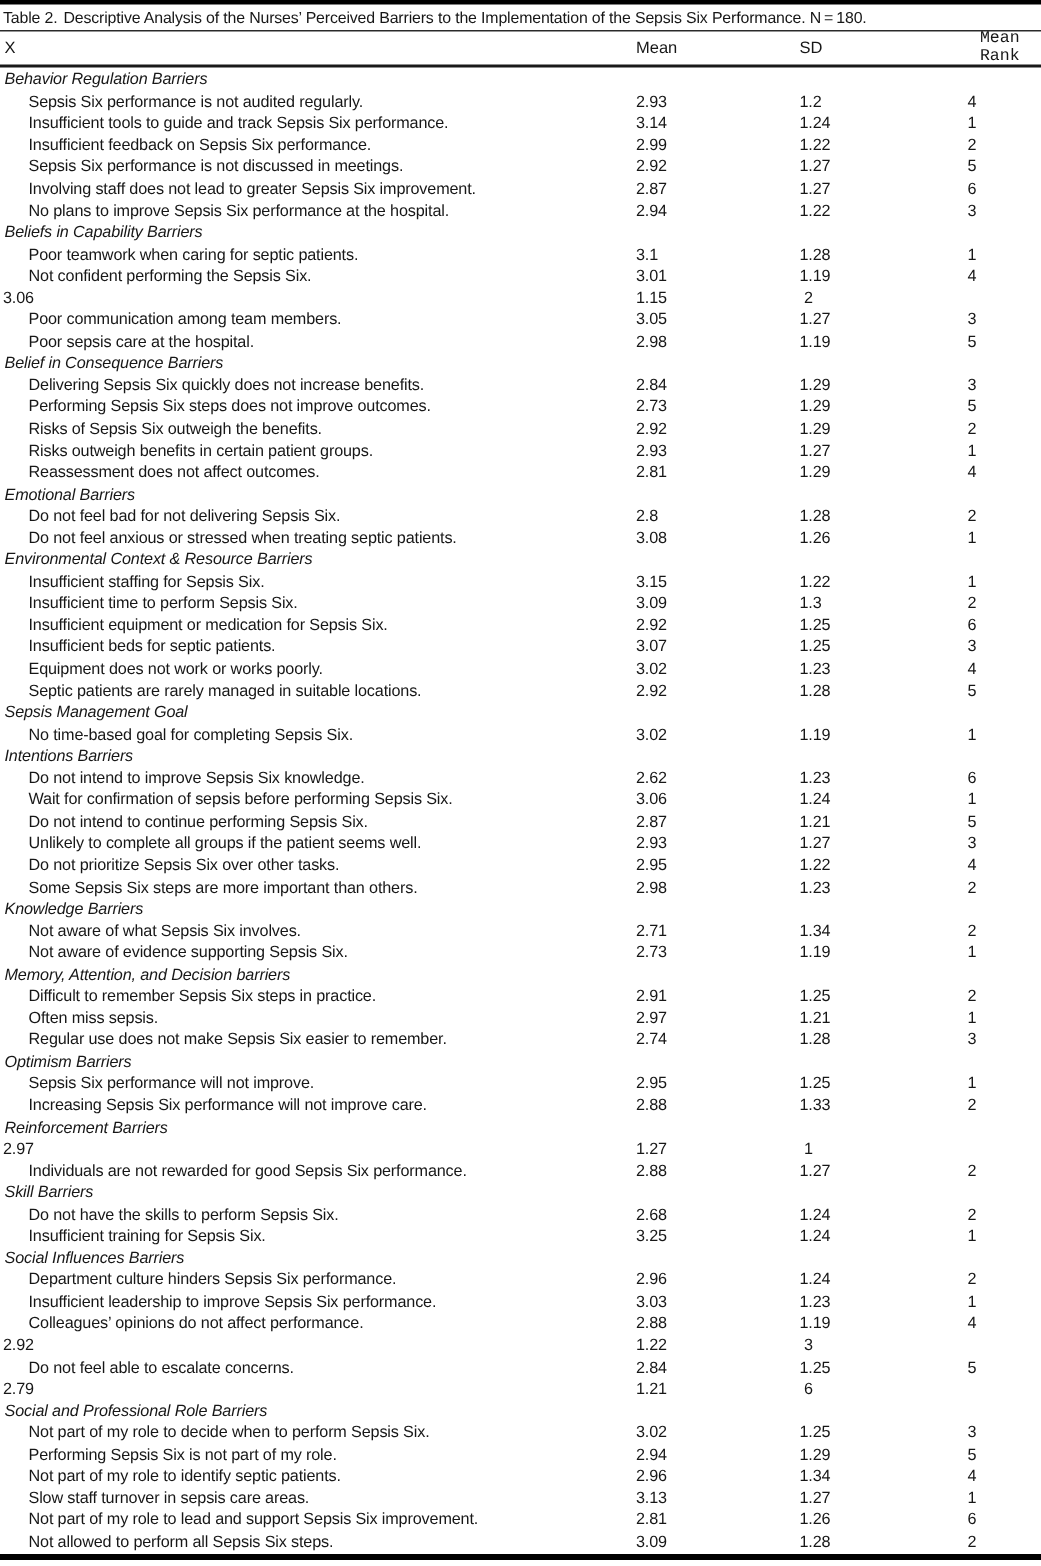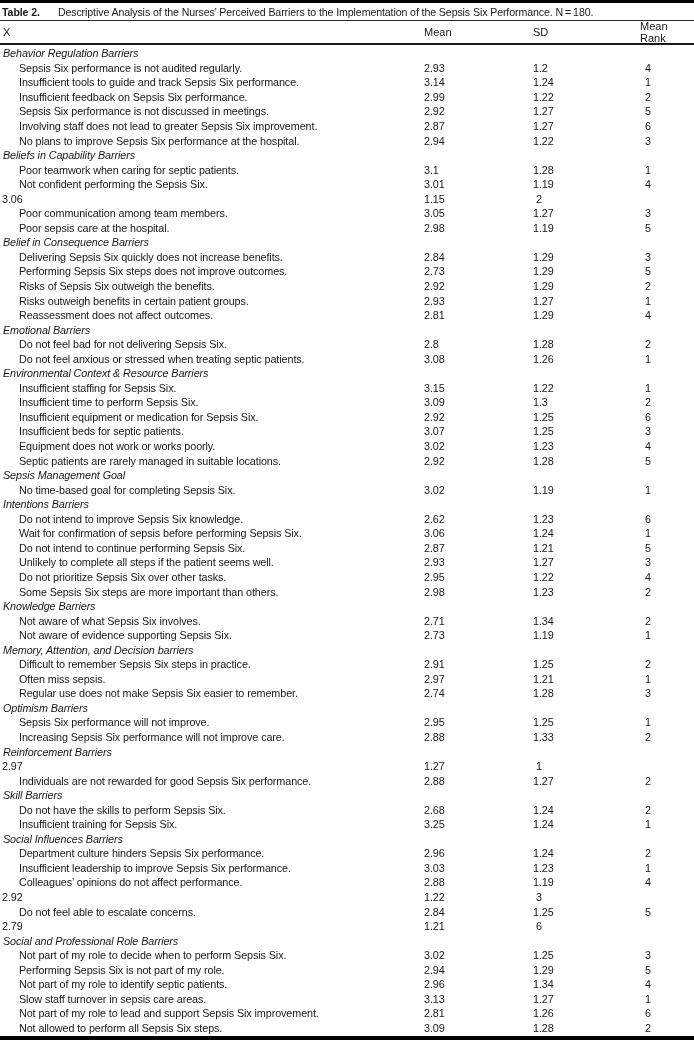--- a/index.html
+++ b/index.html
@@ -13,21 +13,21 @@
     overflow: hidden;
   }
   .top-rule {
     position: absolute; top: 0; left: 0;
     width: 694px; height: 3px; background: #000;
   }
   .table-title {
     position: absolute; top: 6px; left: 2px; right: 0;
     font-size: 10.6px; letter-spacing: -0.1px; white-space: nowrap;
   }
-  .table-title .title-label { font-weight: bold; margin-right: 18px; }
+  .table-title .title-label { font-weight: normal; margin-right: 4px; }
   .rule-title {
     position: absolute; top: 20px; left: 0;
     width: 694px; height: 1px; background: #2a2a2a;
   }
   .header-row {
     position: absolute; top: 21px; left: 0; width: 694px; height: 22px;
     display: grid;
     grid-template-columns: 422px 109px 109px 54px;
     align-items: center;
     font-size: 11px;
@@ -47,21 +47,21 @@
     font-size: 10.8px;
     letter-spacing: -0.1px;
     white-space: nowrap;
   }
   .cell { overflow: hidden; }
   .c-text { padding-left: 19px; }
   .c-mean { padding-left: 2px; }
   .c-sd   { padding-left: 2px; }
   .c-rank { padding-left: 5px; }
   .h-x    { padding-left: 3px; }
-  .h-rank { text-align: left; padding-right: 1px; }
+  .h-rank { text-align: center; padding-right: 1px; font-family: Liberation Mono, monospace; }
   .section-label { font-style: italic; padding-left: 3px; }
   .bottom-rule {
     position: absolute; top: 1036px; left: 0;
     width: 694px; height: 4px; background: #000;
   }
 </style>
 </head>
 <body>
 
 <div class="page">
@@ -265,21 +265,21 @@
         <div class="cell c-sd">1.24</div>
         <div class="cell c-rank">1</div>
       </div>
       <div class="row">
         <div class="cell c-text">Do not intend to continue performing Sepsis Six.</div>
         <div class="cell c-mean">2.87</div>
         <div class="cell c-sd">1.21</div>
         <div class="cell c-rank">5</div>
       </div>
       <div class="row">
-        <div class="cell c-text">Unlikely to complete all steps if the patient seems well.</div>
+        <div class="cell c-text">Unlikely to complete all groups if the patient seems well.</div>
         <div class="cell c-mean">2.93</div>
         <div class="cell c-sd">1.27</div>
         <div class="cell c-rank">3</div>
       </div>
       <div class="row">
         <div class="cell c-text">Do not prioritize Sepsis Six over other tasks.</div>
         <div class="cell c-mean">2.95</div>
         <div class="cell c-sd">1.22</div>
         <div class="cell c-rank">4</div>
       </div>

